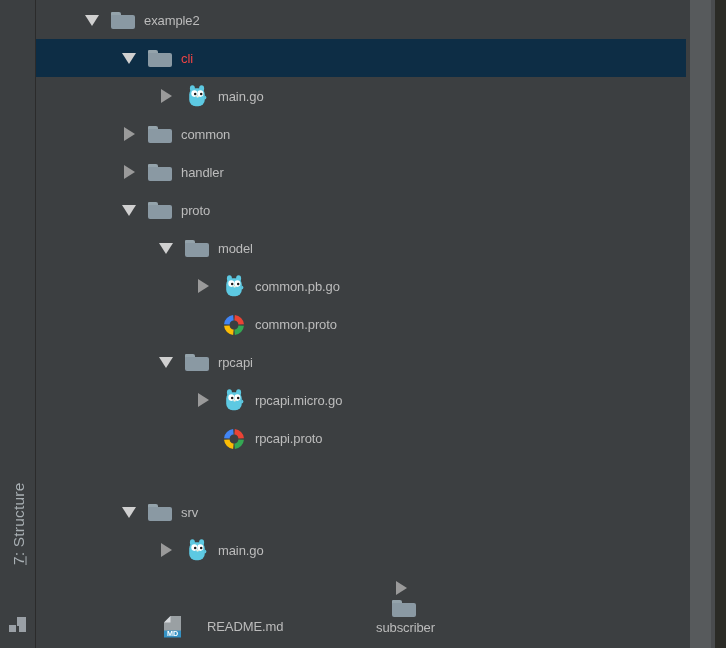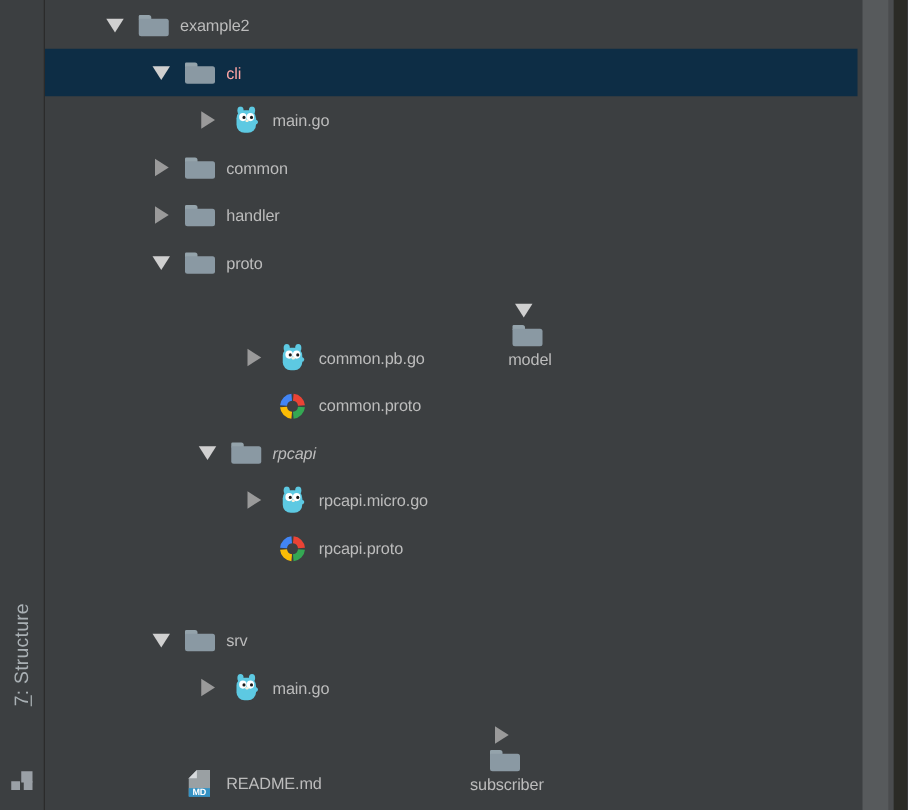--- a/index.html
+++ b/index.html
@@ -98,21 +98,21 @@
   .row.selected {
     background: #0d2d45;
   }
   .row-label {
     font-size: 13px;
     color: #bcbcbc;
     line-height: 1;
     padding-left: 8px;
     letter-spacing: -0.1px;
   }
-  .row.selected .row-label { color: #fca5a5; text-align: center; }
+  .row.selected .row-label { color: #ef4444; text-align: center; }
 
   
   .twisty {
     position: relative;
     width: 26px;
     height: 38px;
     flex: 0 0 26px;
   }
   .twisty.collapsed::before {
     content: "";
@@ -282,21 +282,21 @@
         <div class="row" style="padding-left: 81px;">
           <span class="twisty expanded"></span>
           <span class="icon">
             <span class="ico-folder">
               <span class="tab"></span>
               <span class="body"></span>
             </span>
           </span>
           <span class="row-label">proto</span>
         </div>
-        <div class="row" style="padding-left: 118px; flex-direction: column;">
+        <div class="row" style="padding-left: 118px;">
           <span class="twisty expanded"></span>
           <span class="icon">
             <span class="ico-folder">
               <span class="tab"></span>
               <span class="body"></span>
             </span>
           </span>
           <span class="row-label">model</span>
         </div>
         <div class="row" style="padding-left: 155px;">
@@ -321,21 +321,21 @@
           <span class="icon">
             <svg class="ico-proto" width="22" height="22" viewBox="0 0 22 22">
               <path d="M1.04 10.13 A10 10 0 0 1 10.13 1.04 L10.62 6.62 A4.4 4.4 0 0 0 6.62 10.62 Z" fill="#4285f4"></path>
               <path d="M11.87 1.04 A10 10 0 0 1 20.96 10.13 L15.38 10.62 A4.4 4.4 0 0 0 11.38 6.62 Z" fill="#ea4335"></path>
               <path d="M20.96 11.87 A10 10 0 0 1 11.87 20.96 L11.38 15.38 A4.4 4.4 0 0 0 15.38 11.38 Z" fill="#34a853"></path>
               <path d="M10.13 20.96 A10 10 0 0 1 1.04 11.87 L6.62 11.38 A4.4 4.4 0 0 0 10.62 15.38 Z" fill="#fbbc05"></path>
             </svg>
           </span>
           <span class="row-label">common.proto</span>
         </div>
-        <div class="row" style="padding-left: 118px; font-style: italic;">
+        <div class="row" style="padding-left: 118px;">
           <span class="twisty expanded"></span>
           <span class="icon">
             <span class="ico-folder">
               <span class="tab"></span>
               <span class="body"></span>
             </span>
           </span>
           <span class="row-label">rpcapi</span>
         </div>
         <div class="row" style="padding-left: 155px;">
@@ -397,21 +397,21 @@
         <div class="row" style="padding-left: 81px; flex-direction: column;">
           <span class="twisty collapsed"></span>
           <span class="icon">
             <span class="ico-folder">
               <span class="tab"></span>
               <span class="body"></span>
             </span>
           </span>
           <span class="row-label">subscriber</span>
         </div>
-        <div class="row" style="padding-left: 81px;">
+        <div class="row" style="padding-left: 81px; gap: 13px;">
           <span class="twisty none"></span>
           <span class="icon">
             <svg class="ico-md" width="22" height="23" viewBox="0 0 22 23">
               <path d="M1 7.5 L7.5 1 H18 V22 H1 Z" fill="#9aa0a3"></path>
               <path d="M7.5 1 V7.5 H1 Z" fill="#d7dadd"></path>
               <rect x="1" y="15.5" width="17" height="7" fill="#3592c4"></rect>
               <text x="9.5" y="21.4" font-family="Liberation Sans, sans-serif" font-size="7.2" font-weight="bold" fill="#ffffff" text-anchor="middle">MD</text>
             </svg>
           </span>
           <span class="row-label">README.md</span>

